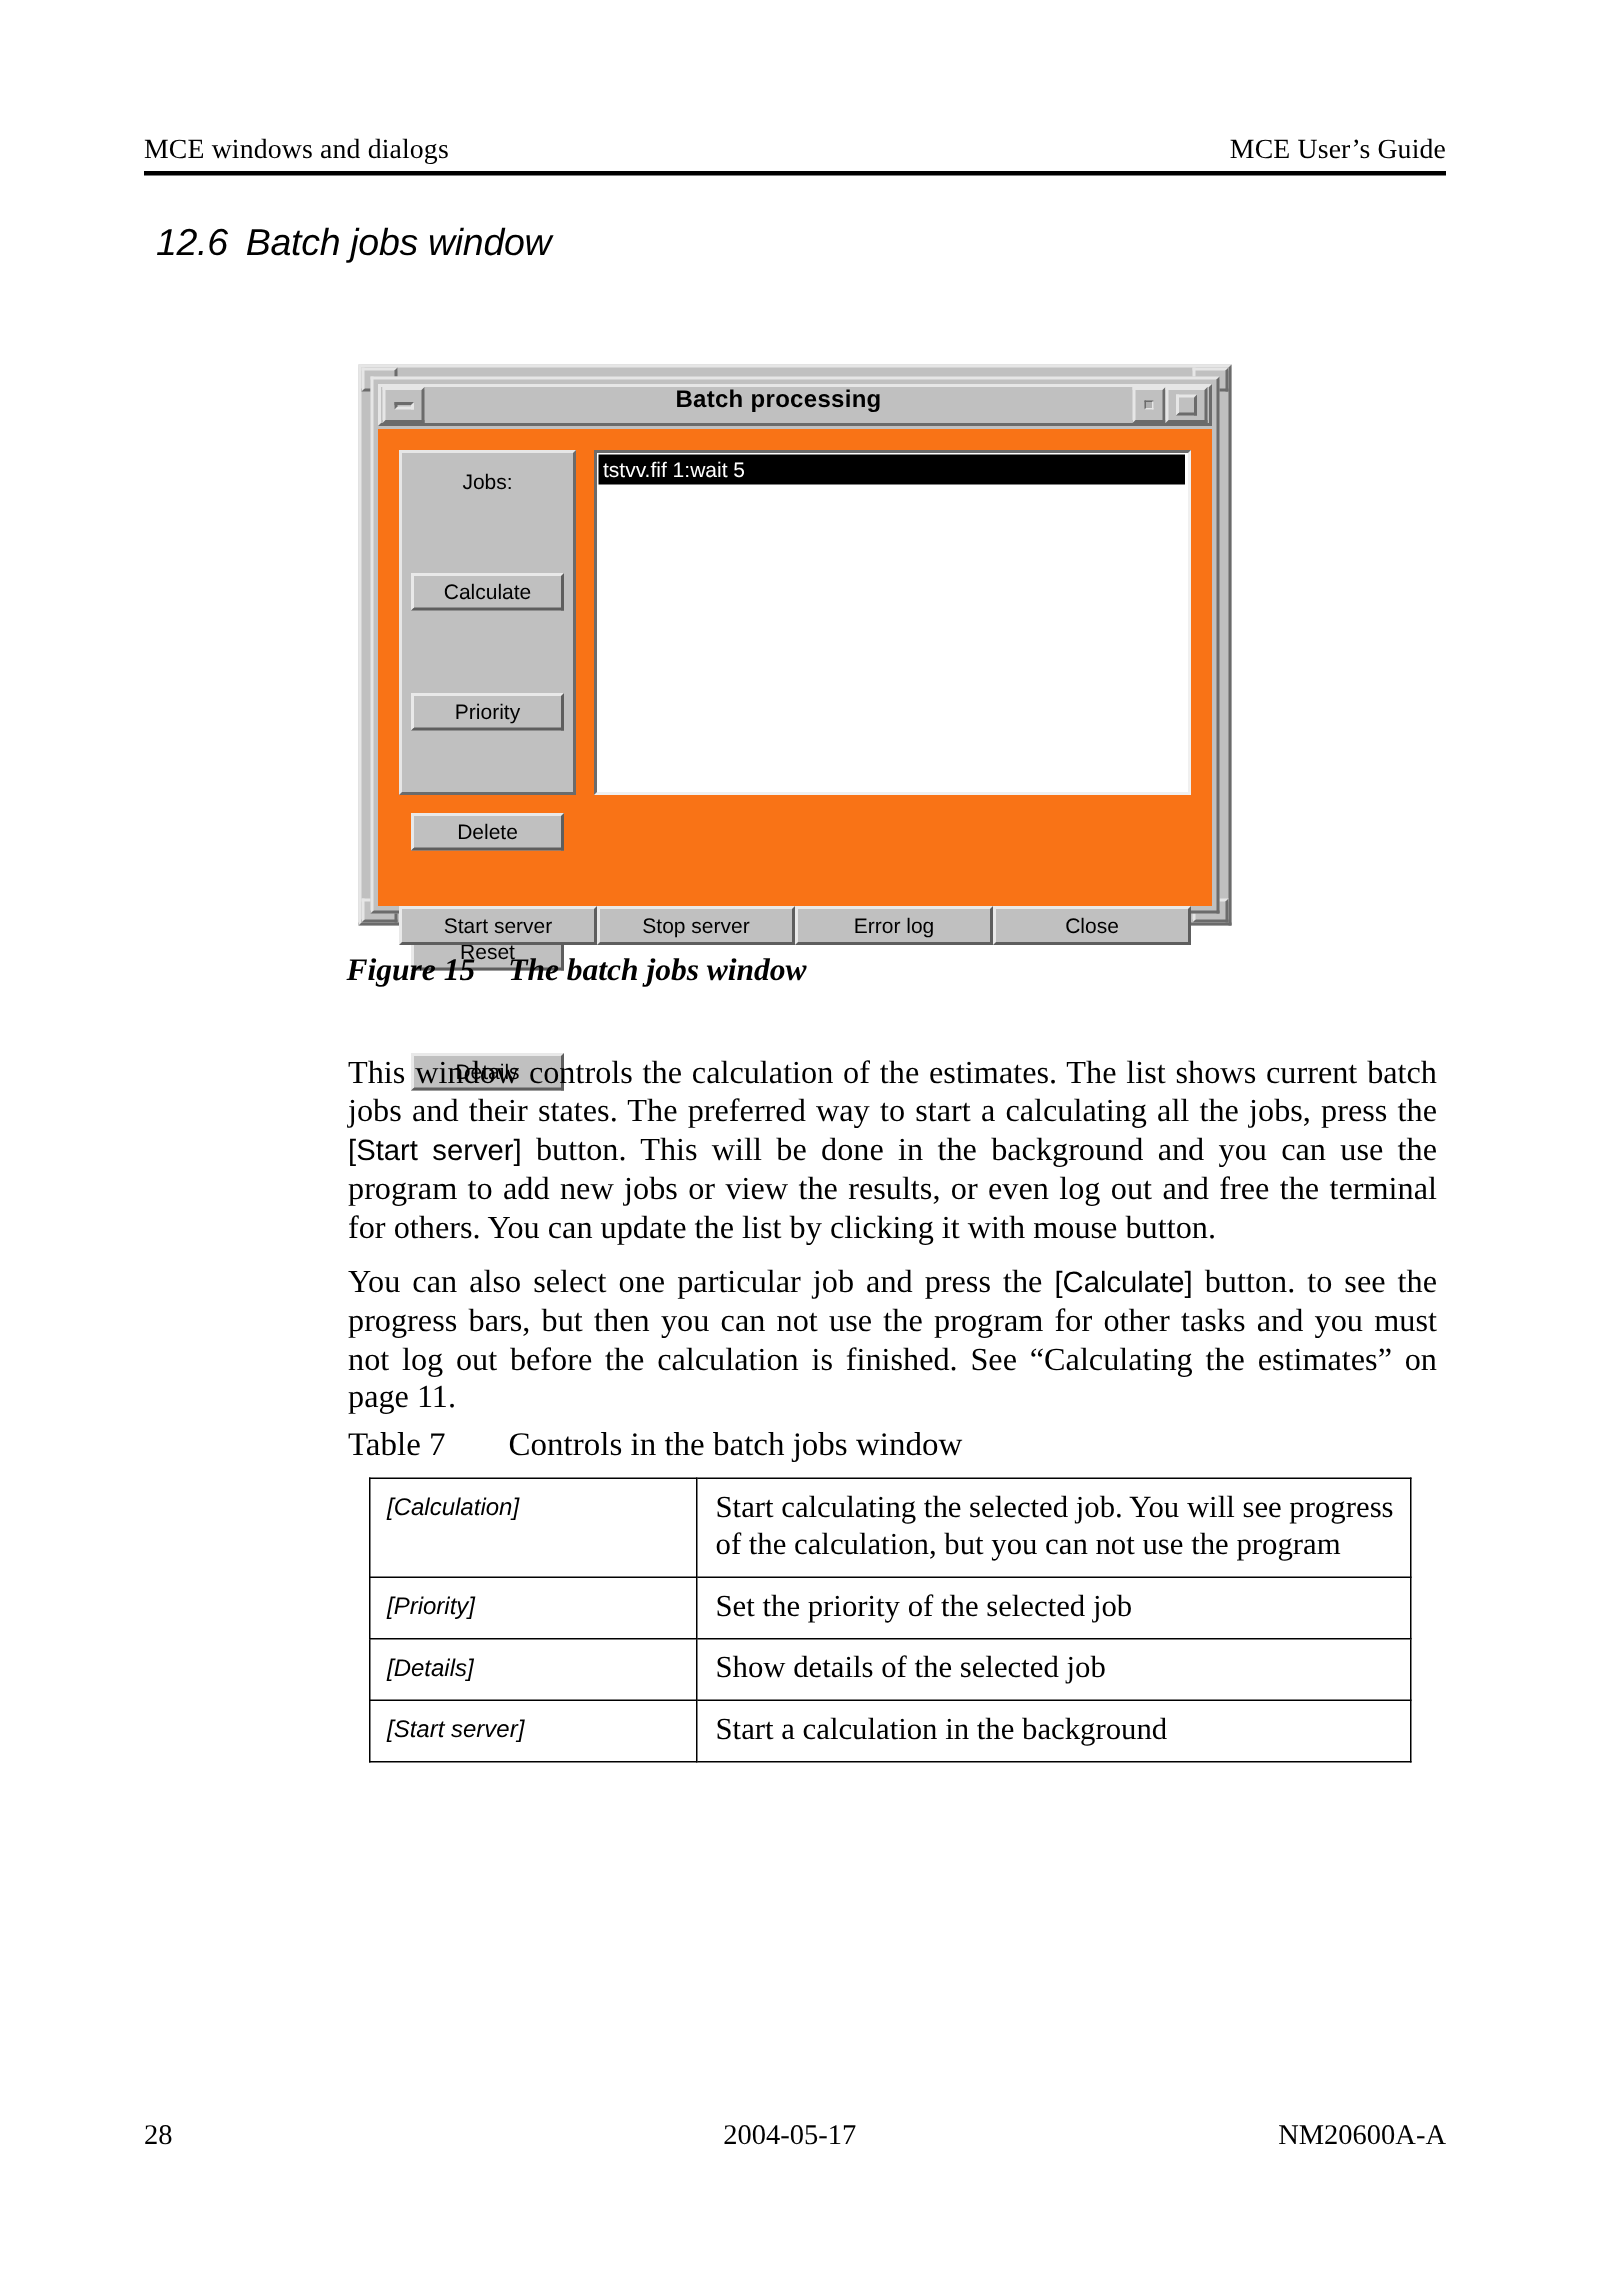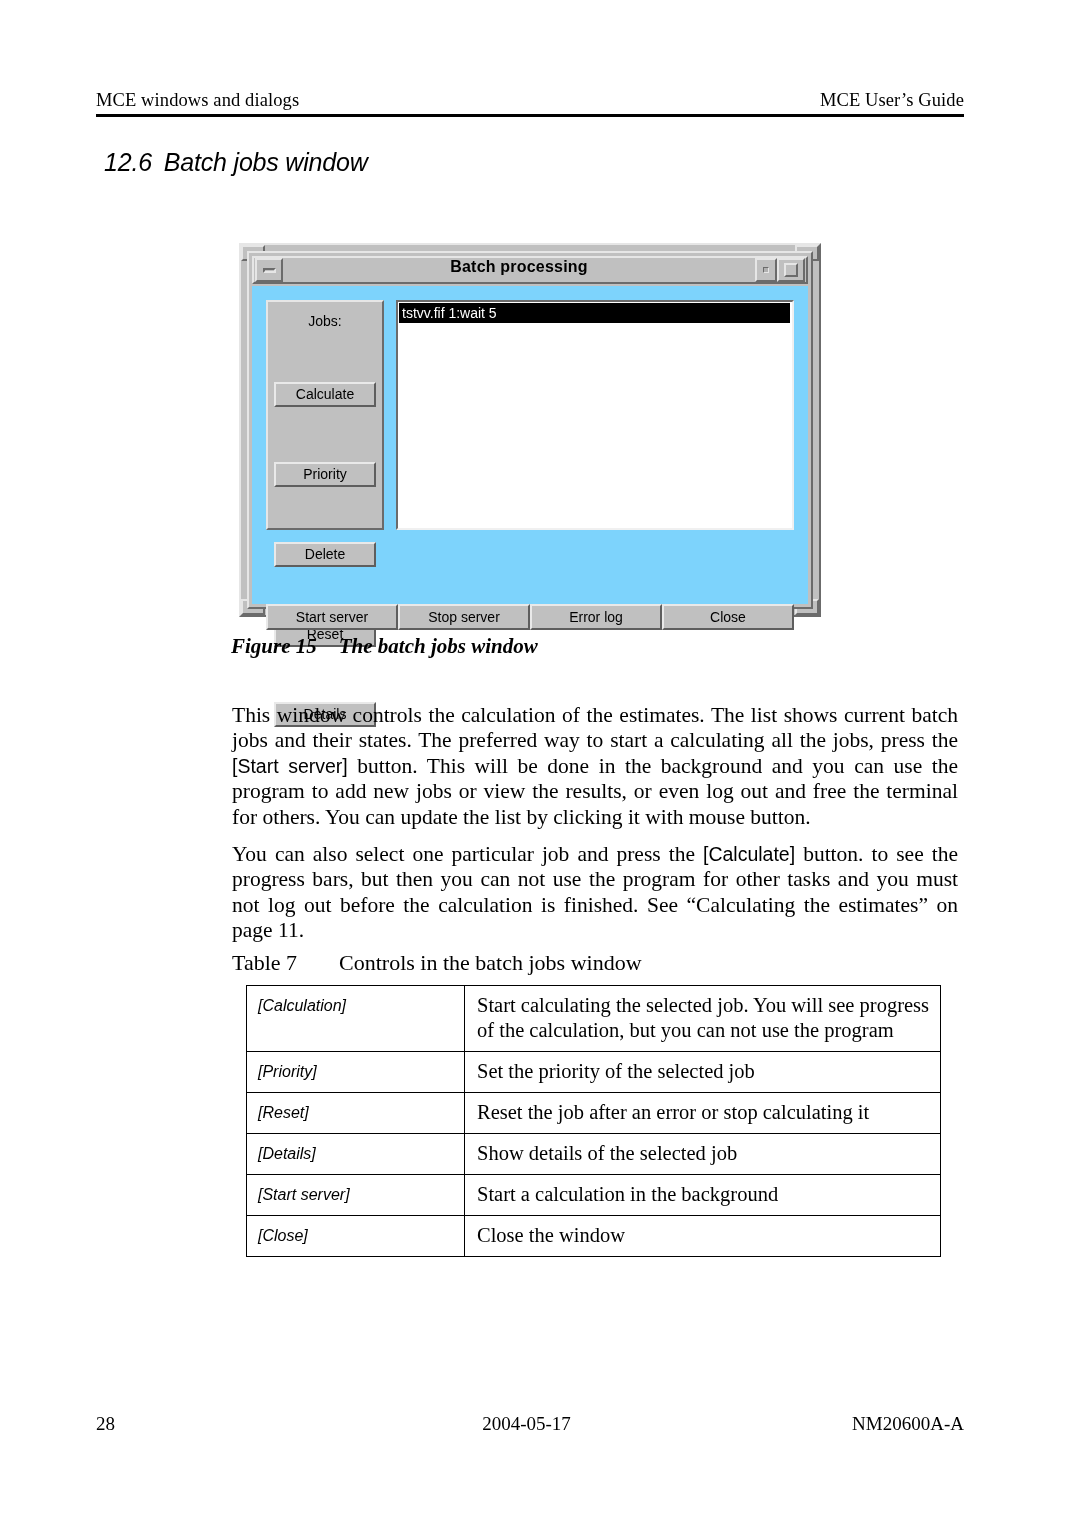--- a/index.html
+++ b/index.html
@@ -159,21 +159,21 @@
     box-sizing: border-box;
     border-top: 2px solid #e6e6e6;
     border-left: 2px solid #e6e6e6;
     border-right: 2px solid #6b6b6b;
     border-bottom: 2px solid #6b6b6b;
   }
 
   .client-area {
     position: absolute;
     left: 3px; top: 33px; right: 3px; bottom: 3px;
-    background: #7dd3fc;
+    background: #f97316;
   }
 
   
   .jobs-panel {
     position: absolute;
     left: 14px; top: 14px;
     width: 118px;
     bottom: 74px;
     background: #c0c0c0;
     box-sizing: border-box;
@@ -404,35 +404,27 @@
   <tbody>
     <tr>
       <td class="ctrl-name">[Calculation]</td>
       <td class="ctrl-desc">Start calculating the selected job. You will see progress of the calculation, but you can not use the program</td>
     </tr>
     <tr>
       <td class="ctrl-name">[Priority]</td>
       <td class="ctrl-desc">Set the priority of the selected job</td>
     </tr>
     <tr>
-      <td class="ctrl-name">[Reset]</td>
-      <td class="ctrl-desc">Reset the job after an error or stop calculating it</td>
-    </tr>
-    <tr>
       <td class="ctrl-name">[Details]</td>
       <td class="ctrl-desc">Show details of the selected job</td>
     </tr>
     <tr>
       <td class="ctrl-name">[Start server]</td>
       <td class="ctrl-desc">Start a calculation in the background</td>
     </tr>
-    <tr>
-      <td class="ctrl-name">[Close]</td>
-      <td class="ctrl-desc">Close the window</td>
-    </tr>
   </tbody>
 </table>
 
 <div class="page-footer">
   <span>28</span>
   <span class="mid">2004-05-17</span>
   <span>NM20600A-A</span>
 </div>
 
 </body></html>

